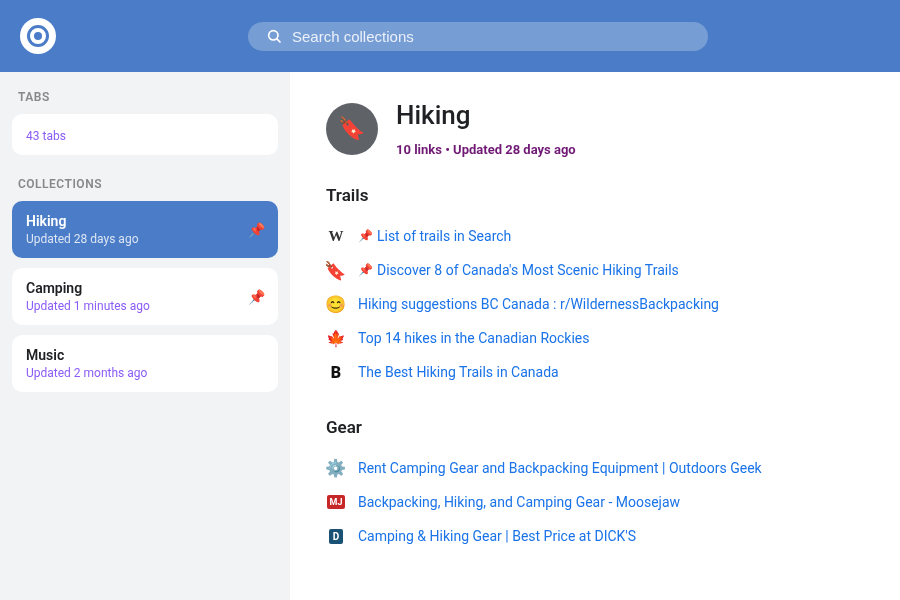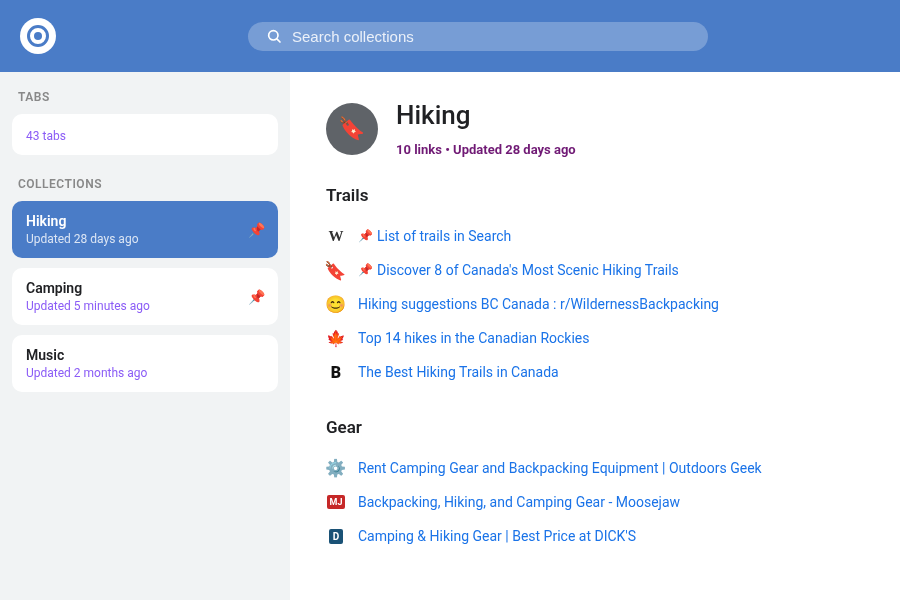--- a/index.html
+++ b/index.html
@@ -262,21 +262,21 @@
       <div class="sidebar-section-label">COLLECTIONS</div>
 
       <div class="sidebar-card active">
         <div class="sidebar-card-title">Hiking</div>
         <div class="sidebar-card-subtitle">Updated 28 days ago</div>
         <span class="pin-icon">📌</span>
       </div>
 
       <div class="sidebar-card">
         <div class="sidebar-card-title">Camping</div>
-        <div class="sidebar-card-subtitle">Updated 5 minutes ago</div>
+        <div class="sidebar-card-subtitle">Updated 1 minutes ago</div>
         <span class="pin-icon">📌</span>
       </div>
 
       <div class="sidebar-card">
         <div class="sidebar-card-title">Music</div>
         <div class="sidebar-card-subtitle">Updated 2 months ago</div>
       </div>
     </div>
 
   </aside>

